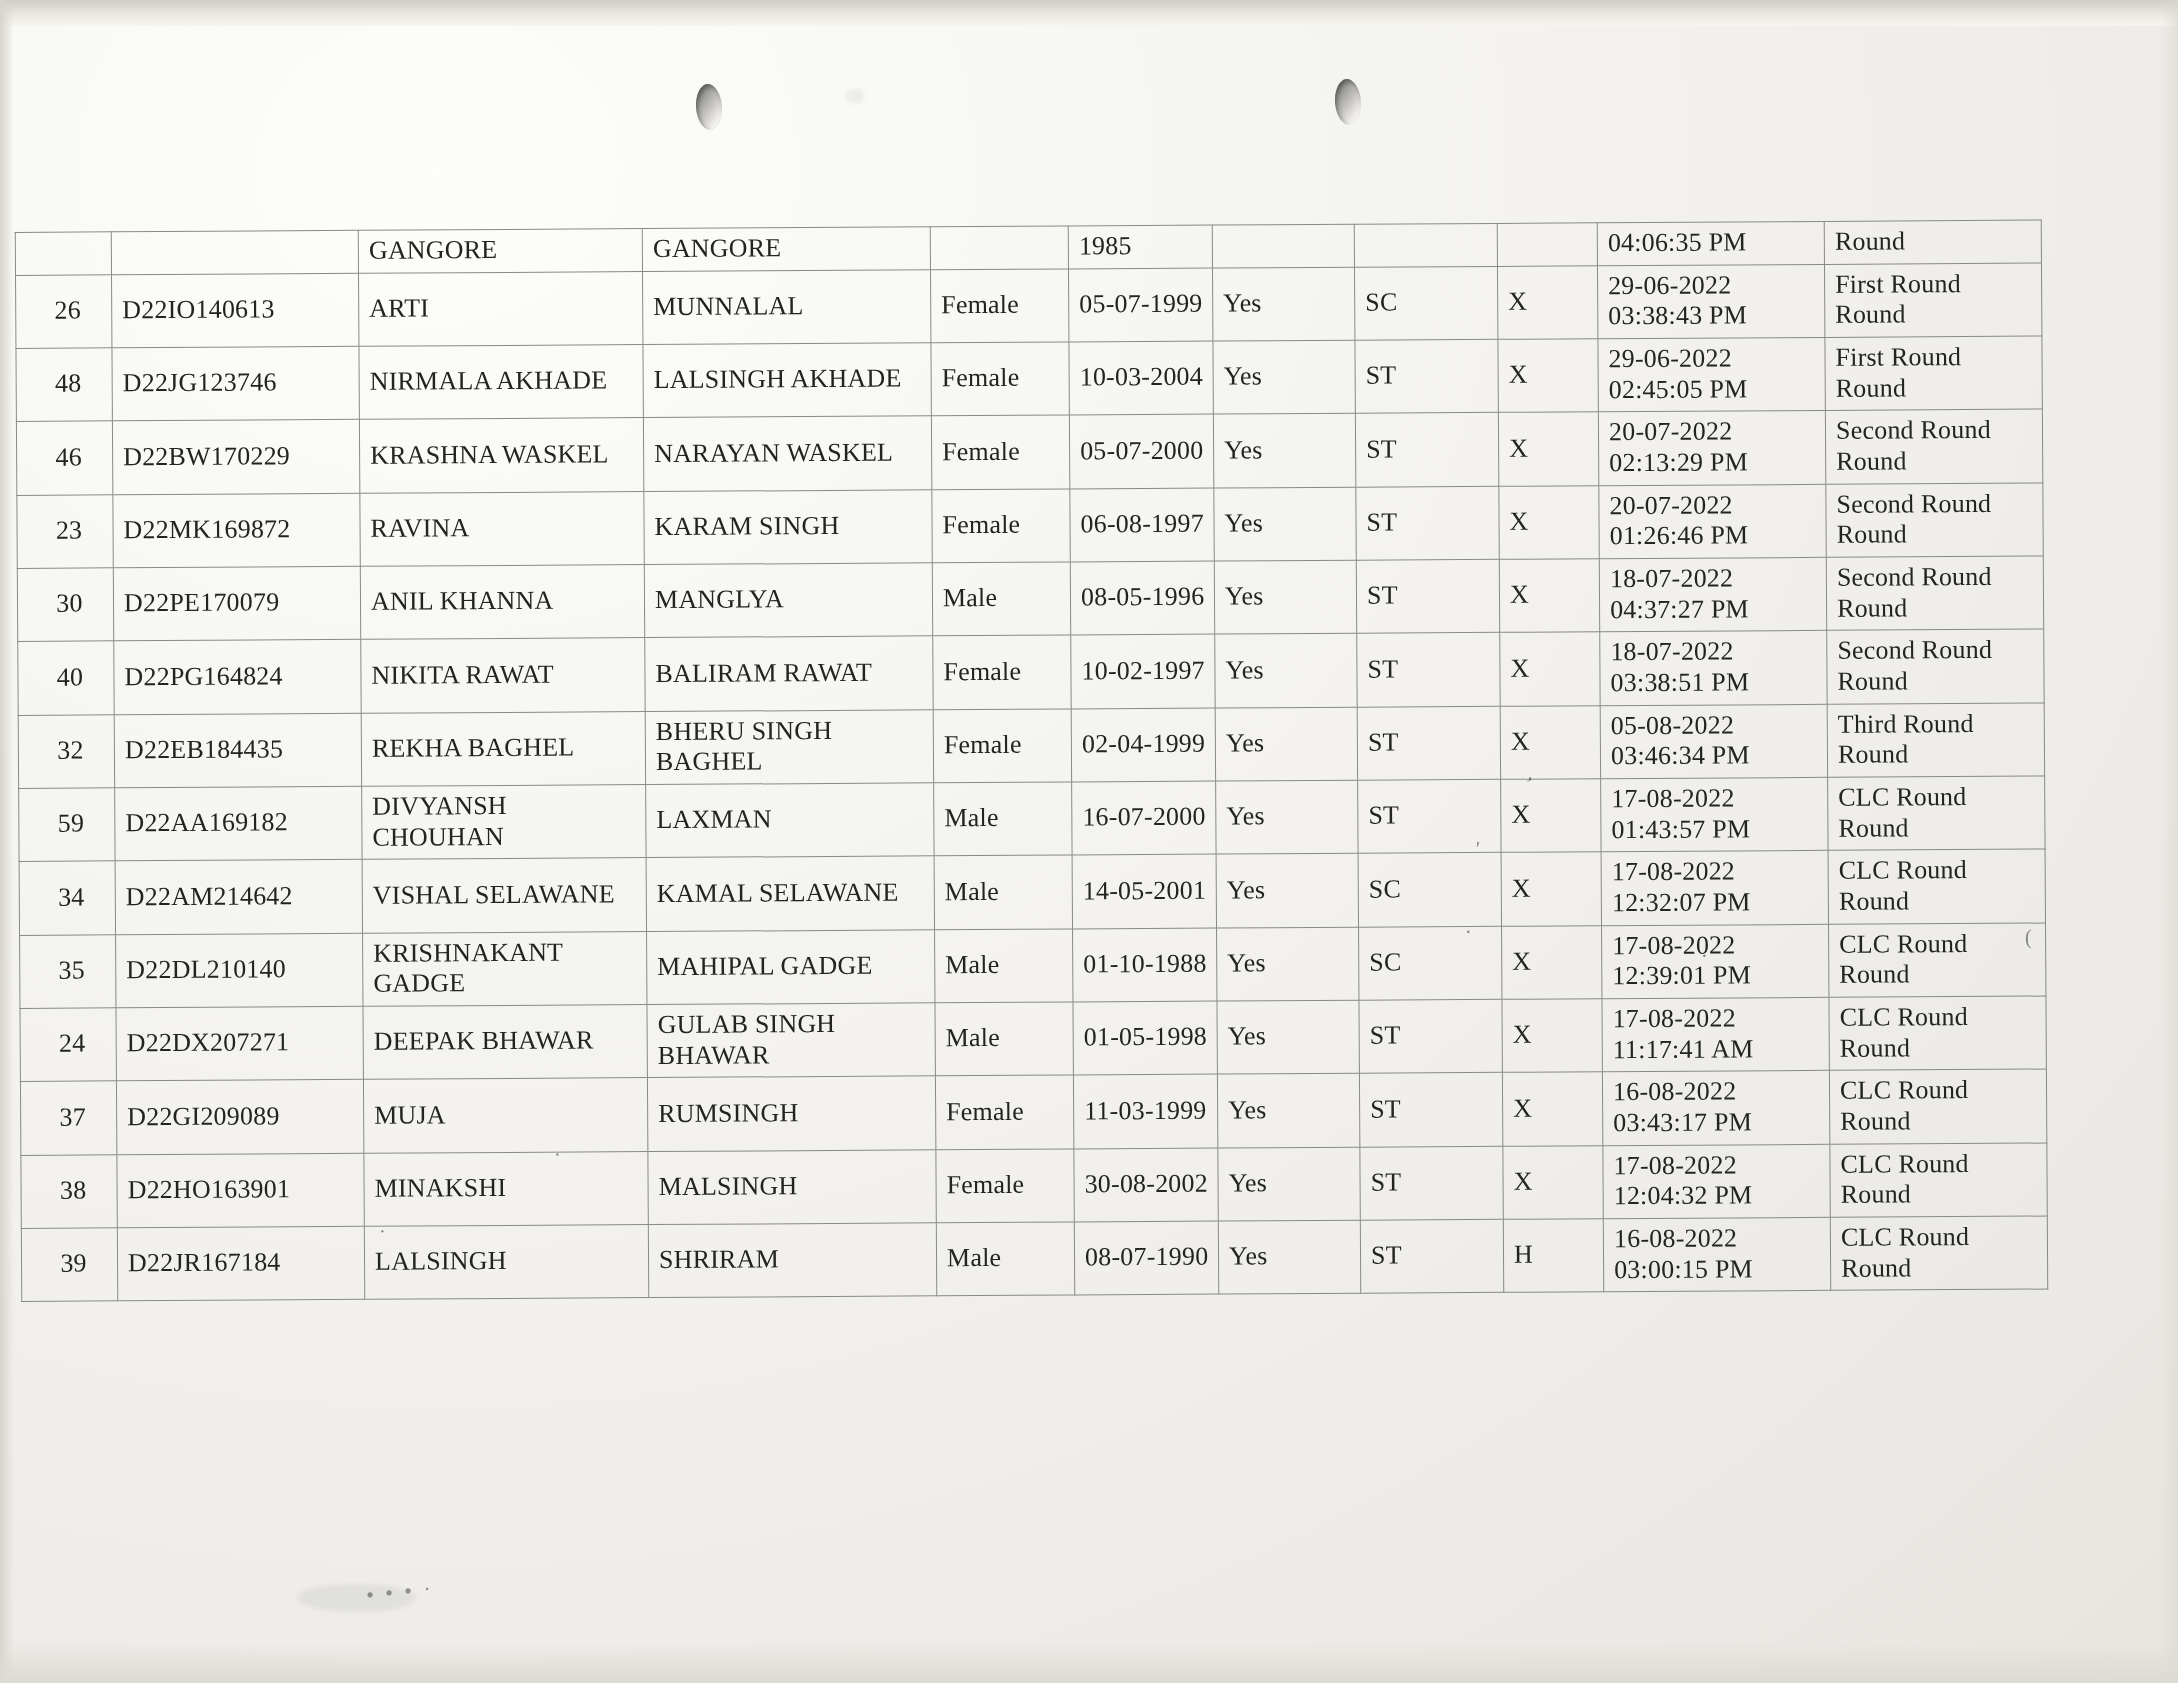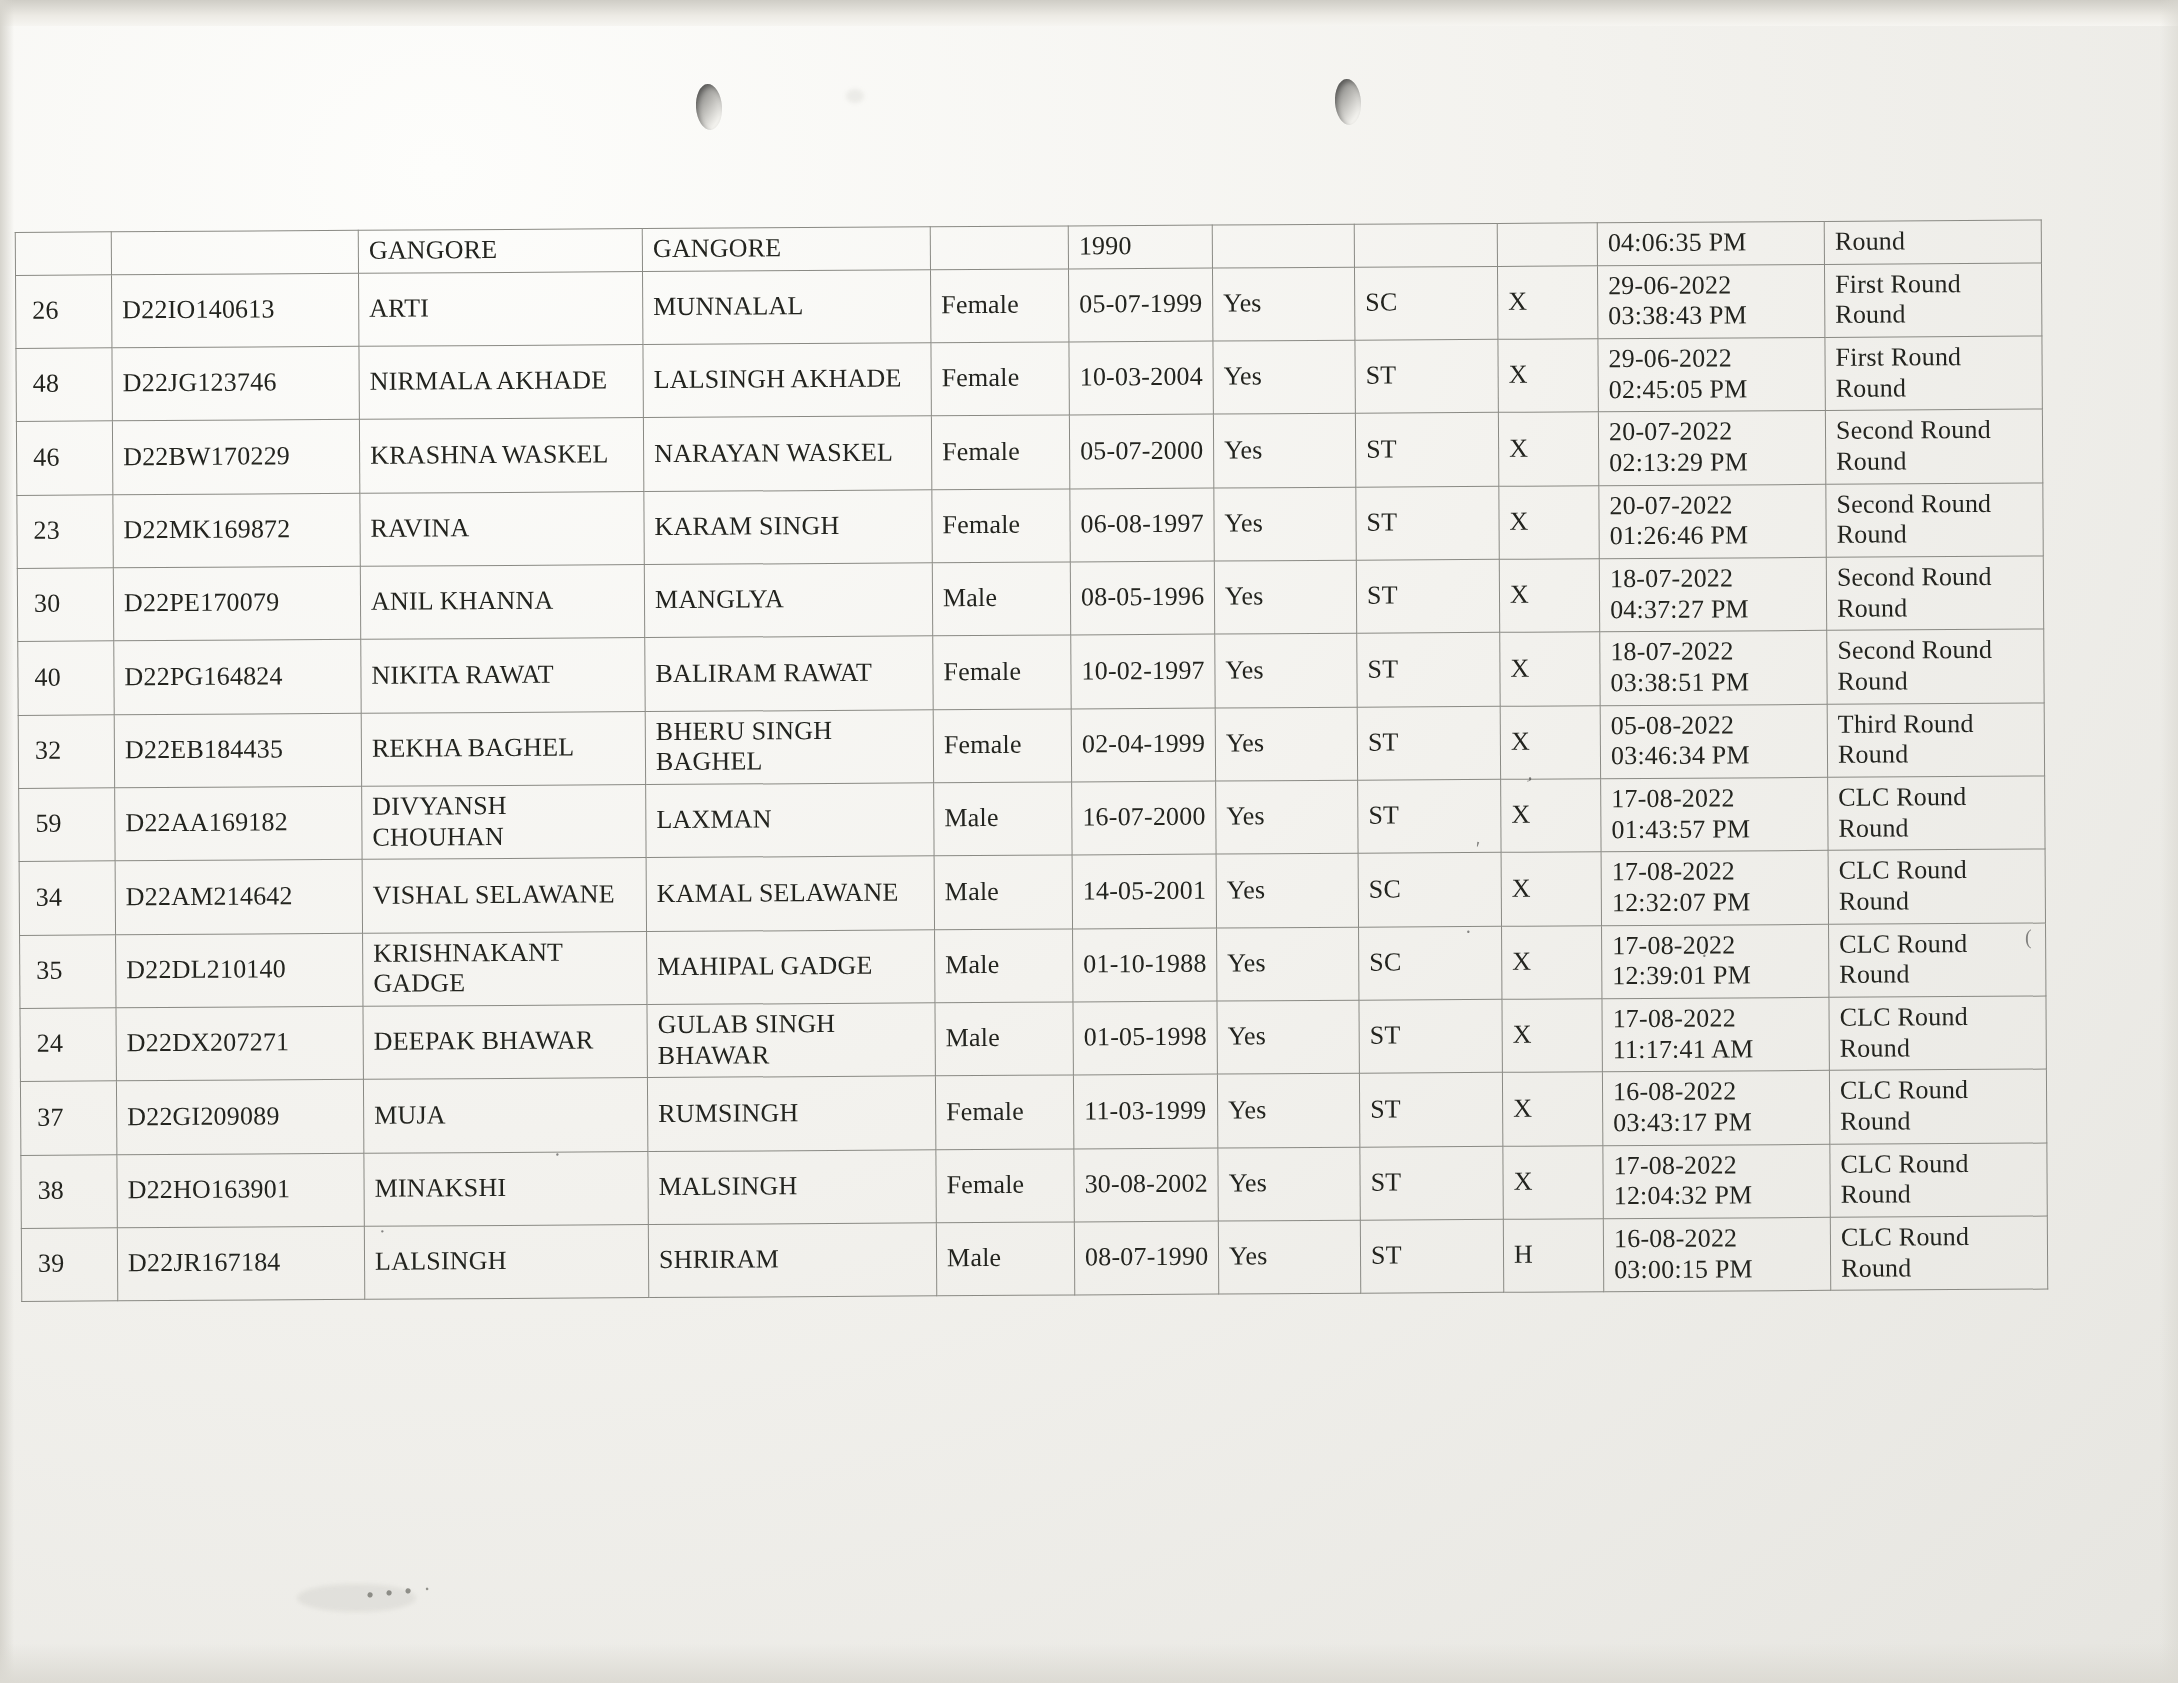--- a/index.html
+++ b/index.html
@@ -94,21 +94,21 @@
   }
   td {
     border: 1px solid #8a8a84;
     padding: 5px 8px 6px 10px;
     font-size: 26px;
     line-height: 1.18;
     vertical-align: middle;
     letter-spacing: 0.2px;
     word-wrap: break-word;
   }
-  .c-sr { width: 71px; text-align: left; padding-left: 16px; border-radius: 29px; }
+  .c-sr { width: 71px; text-align: center; padding-left: 16px; border-radius: 29px; }
   .c-id { width: 228px; }
   .c-name { width: 265px; }
   .c-father { width: 269px; }
   .c-gender { width: 119px; }
   .c-dob { width: 125px; }
   .c-col7 { width: 123px; }
   .c-cat { width: 124px; }
   .c-mark { width: 81px; }
   .c-ts { width: 208px; }
   .c-round { width: 198px; }
@@ -155,21 +155,21 @@
   <div id="records-table-wrap">
     <table>
       <tbody>
 
         <tr>
           <td class="c-sr"></td>
           <td class="c-id"></td>
           <td class="c-name">GANGORE</td>
           <td class="c-father">GANGORE</td>
           <td class="c-gender"></td>
-          <td class="c-dob">1990</td>
+          <td class="c-dob">1985</td>
           <td class="c-col7"></td>
           <td class="c-cat"></td>
           <td class="c-mark"></td>
           <td class="c-ts">
             <span class="ts-line"></span>
             <span class="ts-line">04:06:35 PM</span>
           </td>
           <td class="c-round">
             <span class="round-line"></span>
             <span class="round-line">Round</span>

